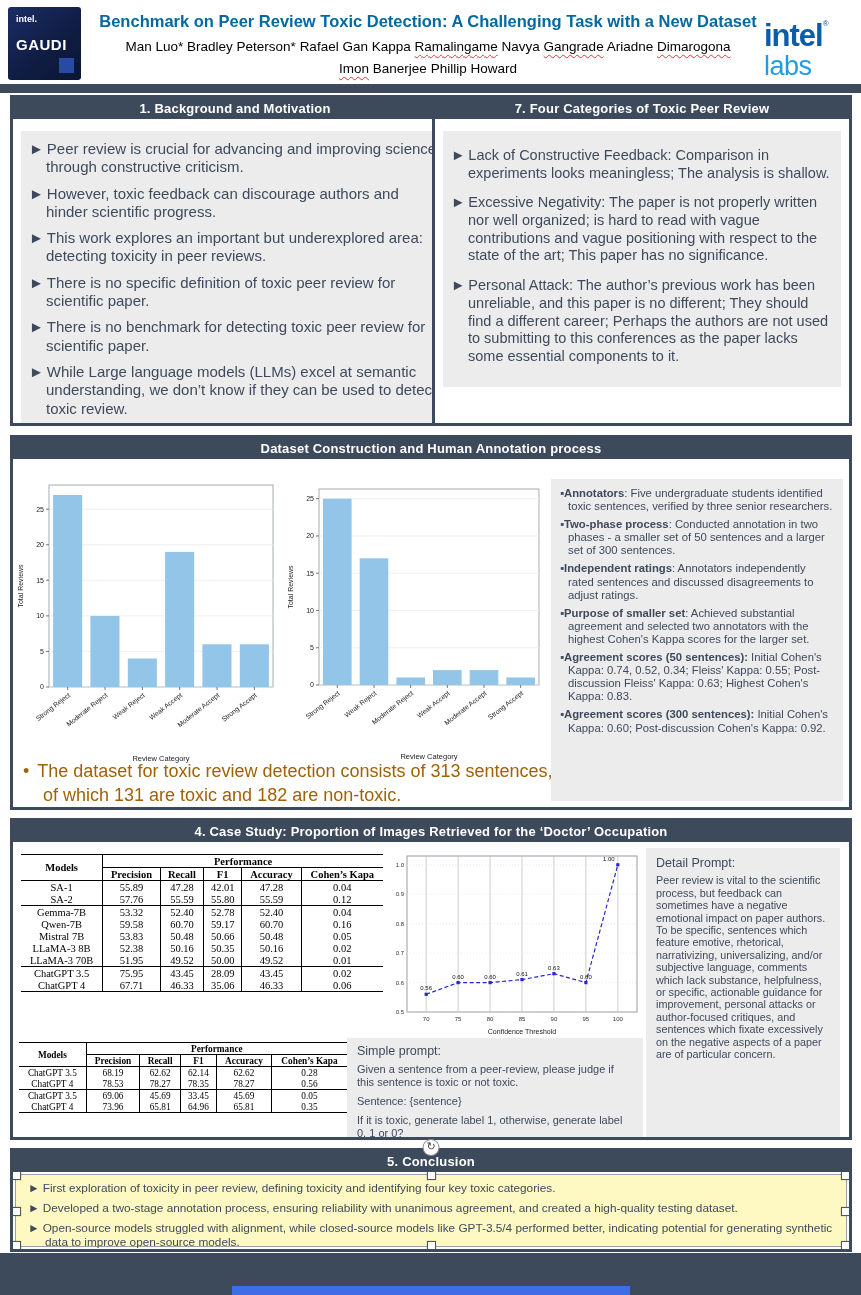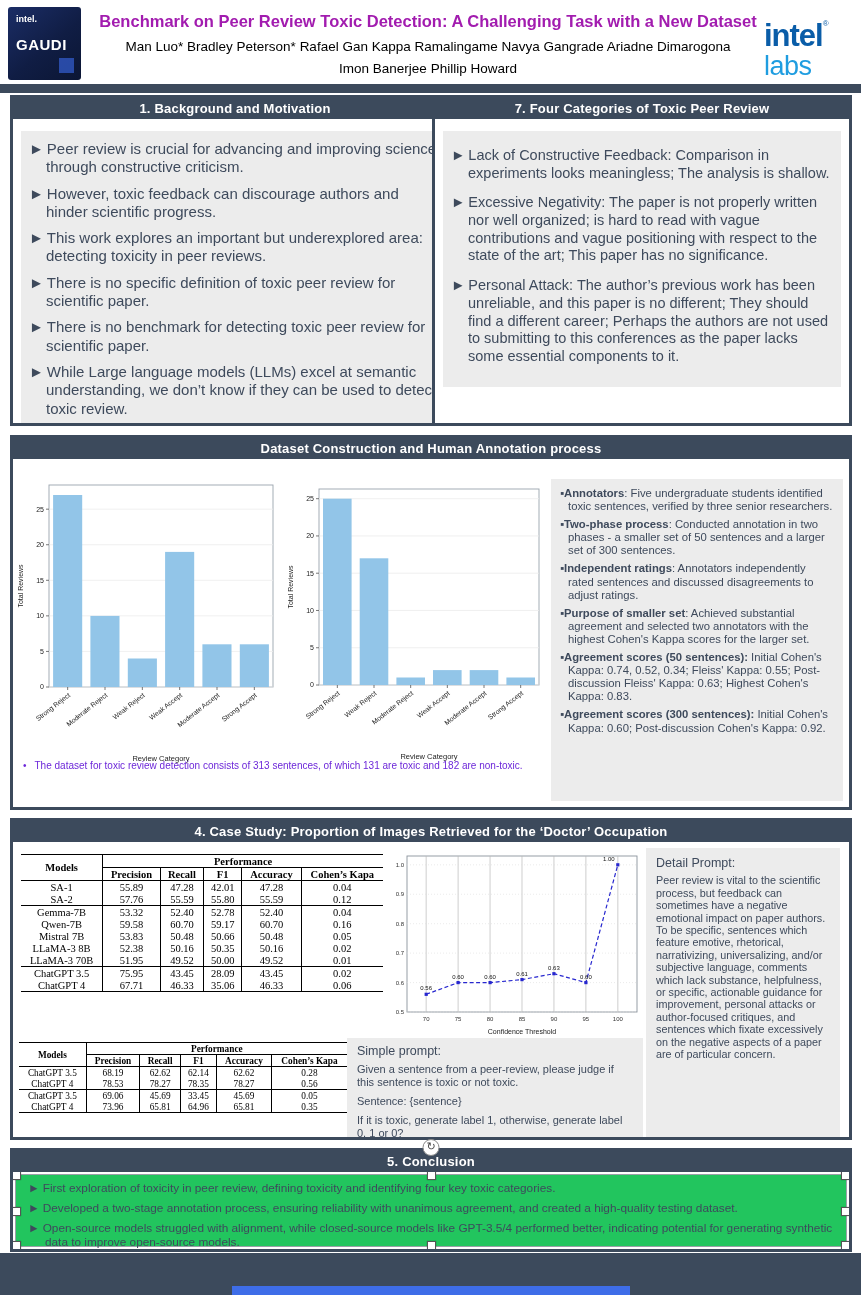--- a/index.html
+++ b/index.html
@@ -6,24 +6,24 @@
   .poster{position:relative;width:861px;height:1295px;background:#fff;overflow:hidden;
           font-family:"Liberation Sans",sans-serif;color:#000;}
 
   
   .gaudi-badge{position:absolute;left:8px;top:7px;width:73px;height:73px;border-radius:3px;
     background:linear-gradient(140deg,#1b2d66 0%,#101d44 55%,#0b1634 100%);color:#fff;overflow:hidden;}
   .gaudi-brand{font-size:9px;margin:7px 0 0 8px;font-weight:bold;}
   .gaudi-product{font-size:15px;margin:12px 0 0 8px;letter-spacing:.5px;font-weight:bold;}
   .gaudi-sq{position:absolute;right:7px;bottom:7px;width:15px;height:15px;background:#2e54b8;opacity:.85;}
   .hdr-title{position:absolute;left:95px;right:100px;top:12px;text-align:center;
-    font-size:16.5px;font-weight:bold;color:#a21caf;}
+    font-size:16.5px;font-weight:bold;color:#0369a1;}
   .hdr-authors{position:absolute;left:95px;right:100px;top:36px;text-align:center;
     font-size:13.5px;line-height:1.65;color:#000;}
-  .misspelled{text-decoration-style:wavy;text-decoration-color:#e03a3a;
+  .misspelled{text-decoration:underline;text-decoration-style:wavy;text-decoration-color:#e03a3a;
     text-decoration-thickness:1px;text-underline-offset:3px;}
   .intel-labs{position:absolute;right:21px;top:6px;width:76px;line-height:1;margin-top:14px;}
   .il-brand{color:#0a5da8;font-size:31px;font-weight:600;letter-spacing:-1px;}
   .il-reg{color:#0a5da8;font-size:8px;vertical-align:top;}
   .il-sub{color:#1f9de0;font-size:27px;font-weight:400;letter-spacing:-.5px;margin-top:2px;}
   .hdr-divider{position:absolute;left:0;top:84px;width:861px;height:9px;background:#3C4A5C;}
 
   
   .sec{position:absolute;border:3px solid #3C4A5C;background:#fff;box-sizing:border-box;}
   .sec-hdr{background:#3C4A5C;color:#fff;text-align:center;font-weight:bold;font-size:13px;
@@ -38,22 +38,22 @@
   .s1 .blt{font-size:15px;line-height:1.22;margin-bottom:8px;}
   .s2 .blt{font-size:14.5px;line-height:1.22;margin-bottom:12px;}
   .s2 .s12-blts{padding-top:16px;}
 
   
   .chart-wrap{position:absolute;}
   .ann-panel{position:absolute;left:538px;top:20px;width:292px;height:322px;box-sizing:border-box;
     padding:8px 9px;font-size:11.3px;line-height:1.16;color:#3e4a5c;overflow:hidden;}
   .ann{padding-left:8px;text-indent:-8px;margin-bottom:5px;}
   .ann b{font-weight:bold;}
-  .s3-note{position:absolute;left:10px;top:300px;width:524px;font-size:10px;line-height:1.35;
-    color:#6d28d9;padding-left:20px;text-indent:-20px;}
+  .s3-note{position:absolute;left:10px;top:300px;width:524px;font-size:18px;line-height:1.35;
+    color:#a16207;padding-left:20px;text-indent:-20px;}
   .s3-note .mk{margin-right:8px;}
 
   
   .tbl-wrap{position:absolute;}
   .ptable{border-collapse:collapse;font-family:"Liberation Serif",serif;color:#000;width:100%;
     border-top:1.6px solid #000;border-bottom:1.6px solid #000;}
   .ptable th,.ptable td{padding:.5px 5px;text-align:center;}
   .ptable thead th{font-weight:bold;}
   .ptable th.models{border-right:.8px solid #000;border-bottom:1.2px solid #000;}
   .ptable th.perf{border-bottom:.8px solid #000;}
@@ -66,21 +66,21 @@
   .t2{font-size:9.3px;}
   .prompt-hdr{font-weight:normal;color:#3e4a5c;font-size:12.5px;margin-bottom:4px;}
   .simple-box{position:absolute;left:334px;top:196px;width:296px;height:100px;box-sizing:border-box;
     padding:6px 10px;font-size:11px;line-height:1.18;color:#3e4a5c;overflow:hidden;}
   .simple-box p{margin:0 0 6px 0;}
   .detail-box{position:absolute;left:633px;top:6px;width:194px;height:292px;box-sizing:border-box;
     padding:8px 10px;font-size:10.8px;line-height:1.15;color:#3e4a5c;overflow:hidden;}
 
   
   .s5 .sel-frame{position:absolute;left:2px;top:2px;right:2px;bottom:2px;border:1px solid #9aa0a8;
-    background:#22c55e;box-sizing:border-box;padding:6px 12px 4px 12px;}
+    background:#fef9c3;box-sizing:border-box;padding:6px 12px 4px 12px;}
   .s5 .blt{font-size:11.8px;line-height:1.2;margin-bottom:6px;}
   .handle{position:absolute;width:7px;height:7px;background:#fff;border:1px solid #555;
     box-shadow:0 0 1px rgba(0,0,0,.4);z-index:6;}
   .h-nw{left:-4px;top:-4px;}  .h-n{left:calc(50% - 4px);top:-4px;}  .h-ne{right:-4px;top:-4px;}
   .h-w{left:-4px;top:calc(50% - 4px);} .h-e{right:-4px;top:calc(50% - 4px);}
   .h-sw{left:-4px;bottom:-4px;} .h-s{left:calc(50% - 4px);bottom:-4px;} .h-se{right:-4px;bottom:-4px;}
   .rotate-handle{position:absolute;left:50%;top:-12px;transform:translateX(-50%);width:15px;height:15px;
     border-radius:50%;background:#fff;border:1px solid #888;color:#444;font-size:11px;line-height:13px;
     text-align:center;z-index:7;}
 

